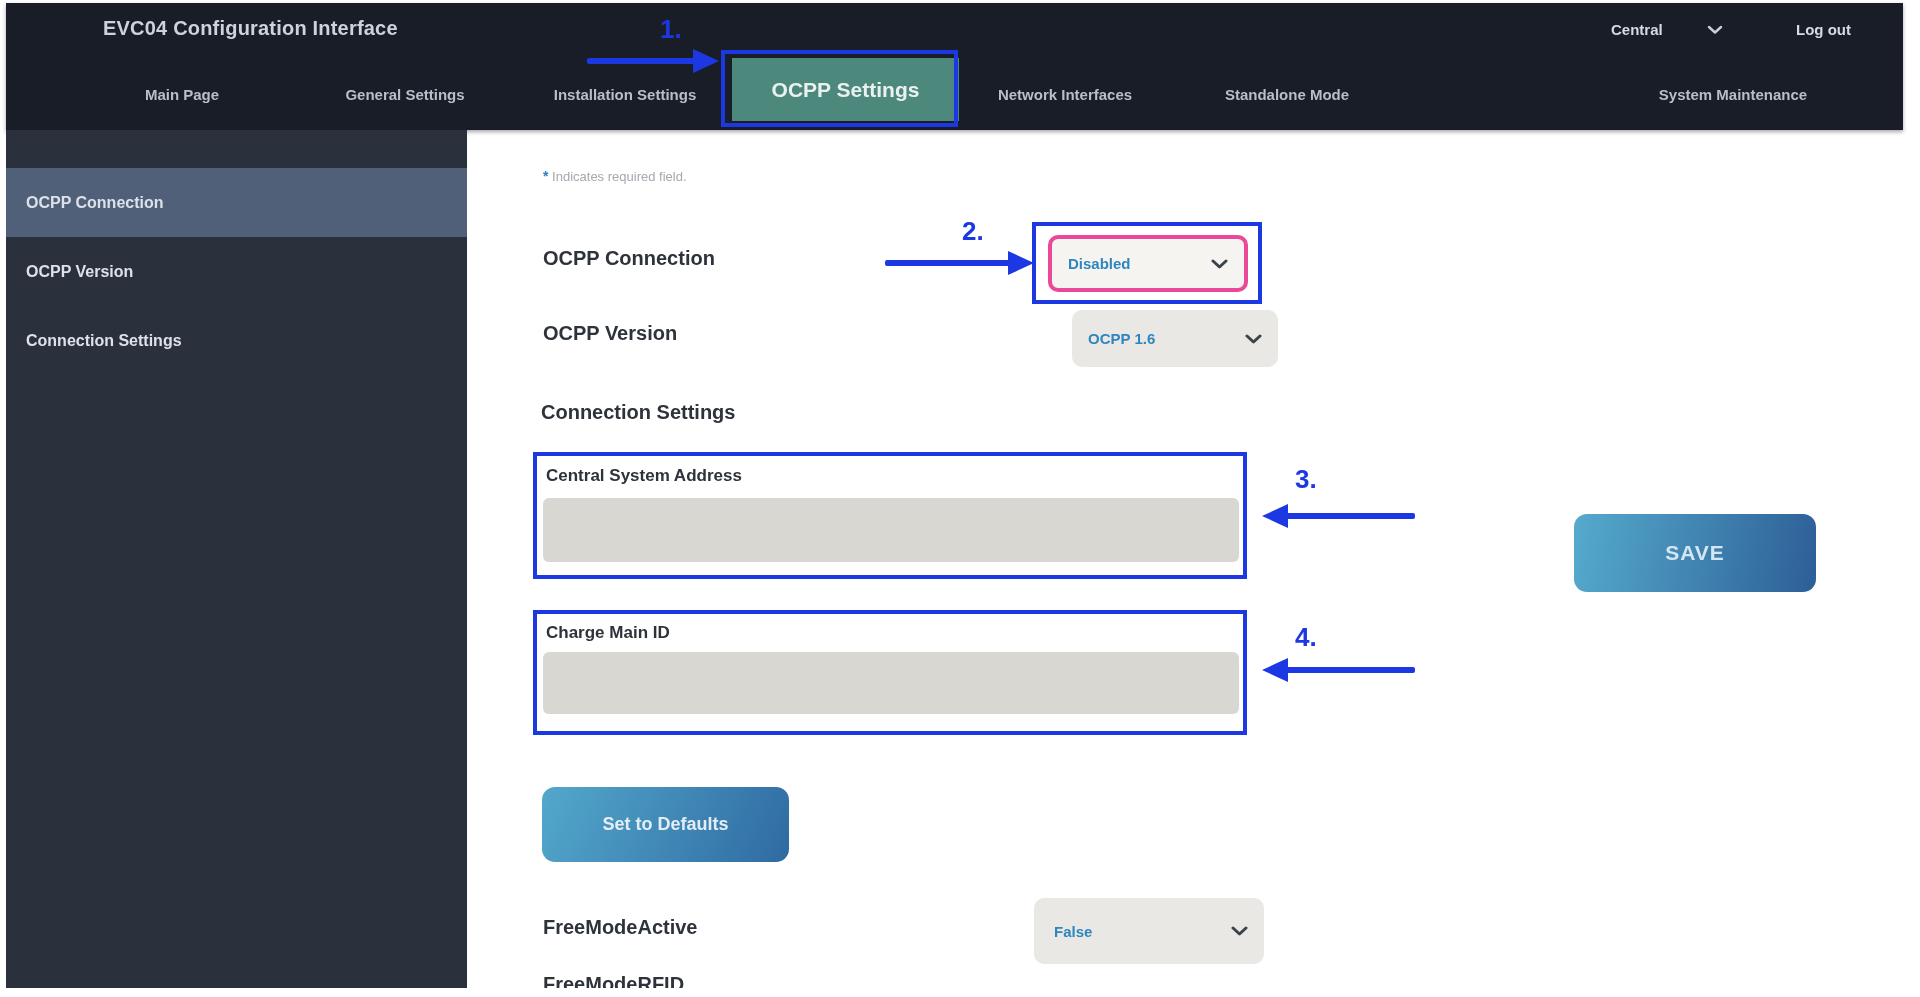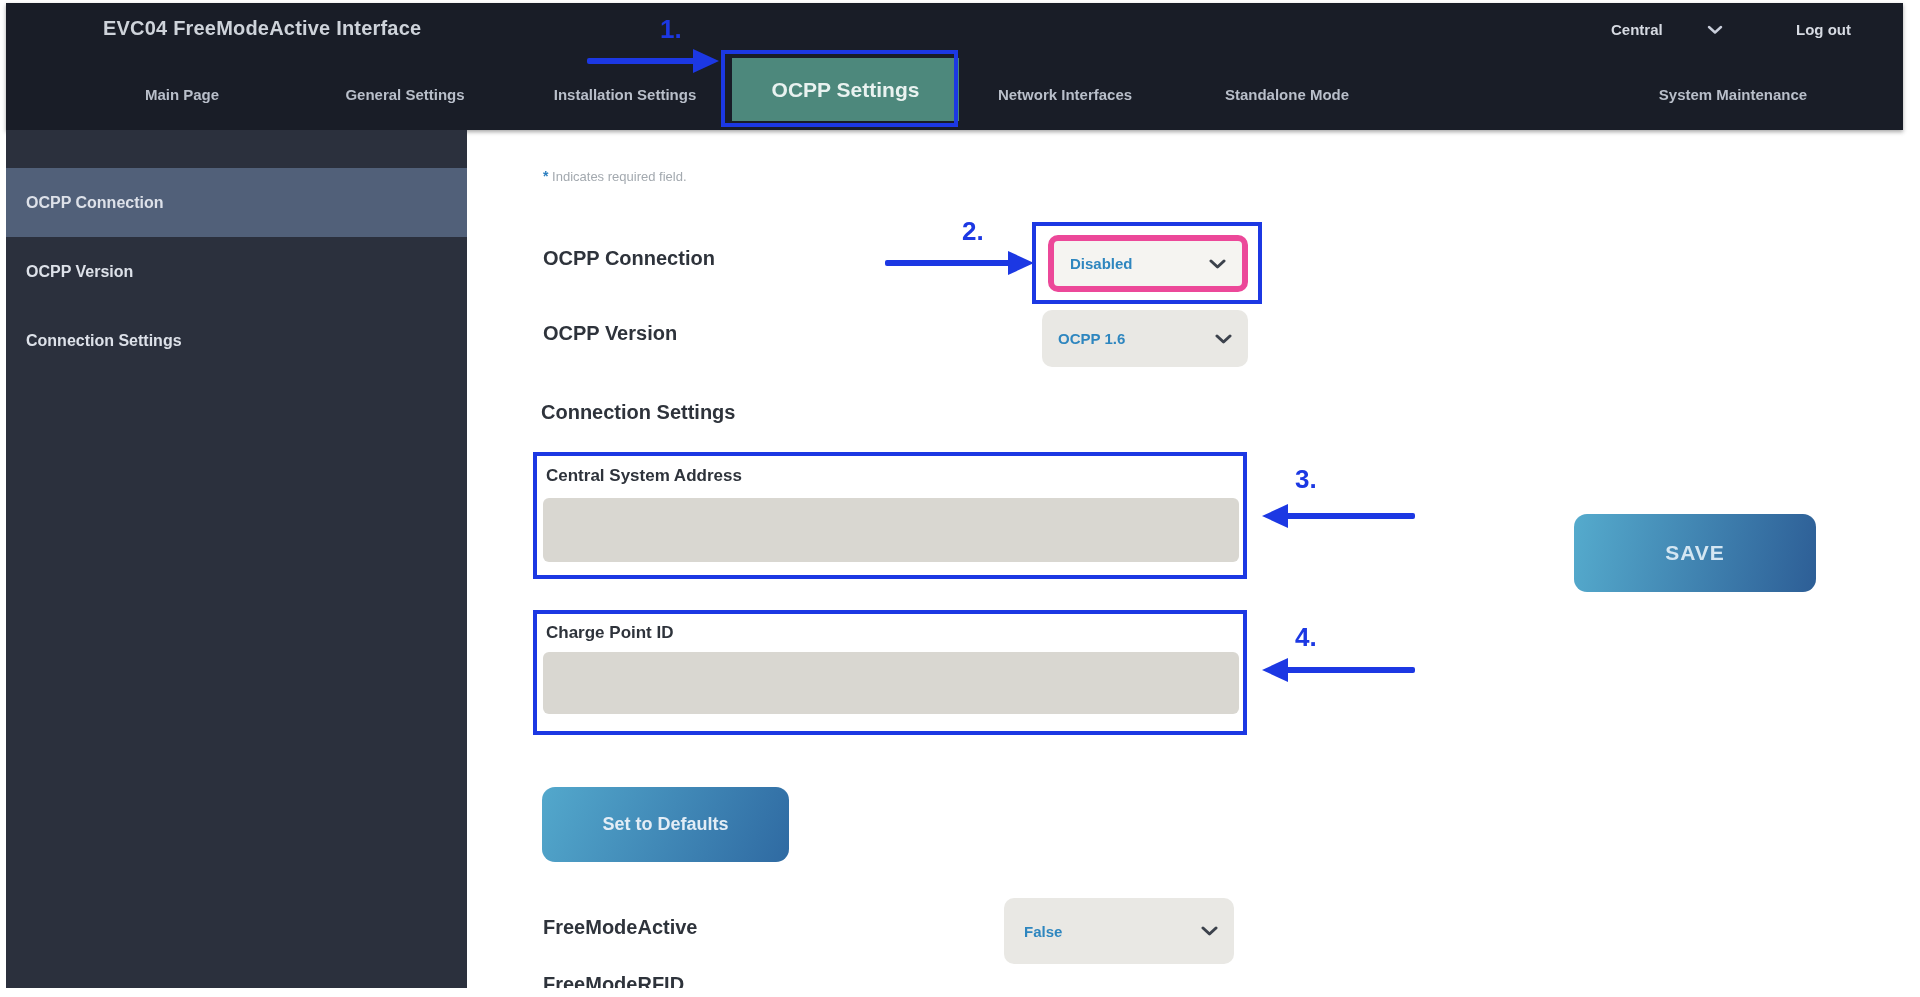--- a/index.html
+++ b/index.html
@@ -32,22 +32,22 @@
   
   .req-note { position:absolute; left:543px; top:168px; font-size:13px; color:#a3a9af; }
   .req-note .star { color:#2d7fc0; font-size:14px; font-weight:bold; }
   .field-label { position:absolute; font-size:20px; font-weight:bold; color:#2e333b; }
   .section-heading { position:absolute; left:541px; top:401px; font-size:20px; font-weight:bold; color:#2e333b; }
   .box-label { position:absolute; font-size:17px; font-weight:bold; color:#2e333b; }
 
   .select { position:absolute; display:flex; align-items:center; justify-content:space-between;
             padding:0 16px 0 16px; border-radius:10px; cursor:pointer; }
   .select .sel-val { color:#2e86bf; font-size:15px; font-weight:bold; }
-  .sel-white { background:#f5f4f1; border:6px solid #ec4899; }
-  .sel-gray  { background:#e9e8e4; }
+  .sel-white { background:#f5f4f1; border:4px solid #ec4899; }
+  .sel-gray  { background:#e9e8e4;margin-left:30px; }
 
   .text-input { position:absolute; background:#d9d7d1; border:none; border-radius:6px;
                 font-size:18px; color:#2e333b; padding:0 14px; outline:none; }
 
   .btn { position:absolute; border:none; border-radius:13px; cursor:pointer;
          display:flex; align-items:center; justify-content:center;
          font-family:"Liberation Sans", sans-serif; }
   .btn-save { left:1574px; top:506px; width:242px; height:78px;
               background:linear-gradient(100deg,#55abcd 0%,#2d5e96 100%);
               color:#d4e6f2; font-size:21px; font-weight:bold; letter-spacing:1px;margin-top:8px; }
@@ -68,21 +68,21 @@
 
   .bottom-mask { position:absolute; left:0; top:988px; width:1920px; height:9px; background:#ffffff; }
   .chev { flex:0 0 auto; }
 </style>
 </head>
 <body>
 
 <div class="screen">
 
   <div class="header">
-    <div class="app-title">EVC04 FreeModeActive Interface</div>
+    <div class="app-title">EVC04 Configuration Interface</div>
 
     <div class="lang">
       <span>Central</span>
       <svg class="chev" width="16" height="9" viewBox="0 0 16 9">
           <polyline points="2,2 8,7.5 14,2" fill="none" stroke="#c9cedb" stroke-width="2.4" stroke-linecap="round" stroke-linejoin="round"></polyline>
         </svg>
     </div>
     <div class="logout">Log out</div>
 
     <div class="tab" style="left:176px;">Main Page</div>
@@ -119,21 +119,21 @@
     <svg class="chev" width="17" height="10" viewBox="0 0 17 10">
         <polyline points="2,2 8.5,8 15,2" fill="none" stroke="#3c424c" stroke-width="3" stroke-linecap="round" stroke-linejoin="round"></polyline>
       </svg>
   </div>
 
   <div class="section-heading">Connection Settings</div>
 
   <div class="box-label" style="left:546px; top:466px;">Central System Address</div>
   <input class="text-input" style="left: 543px; top: 498px; width: 696px; height: 64px;" value="">
 
-  <div class="box-label" style="left:546px; top:623px;">Charge Point ID</div>
+  <div class="box-label" style="left:546px; top:623px;">Charge Main ID</div>
   <input class="text-input" style="left: 543px; top: 652px; width: 696px; height: 62px;" value="">
 
   <button class="btn btn-save">SAVE</button>
   <button class="btn btn-defaults">Set to Defaults</button>
 
   <div class="field-label" style="left:543px; top:916px;">FreeModeActive</div>
   <div class="select sel-gray" style="left:1004px; top:898px; width:230px; height:66px; padding-left:20px;">
     <span class="sel-val">False</span>
     <svg class="chev" width="17" height="10" viewBox="0 0 17 10">
         <polyline points="2,2 8.5,8 15,2" fill="none" stroke="#3c424c" stroke-width="3" stroke-linecap="round" stroke-linejoin="round"></polyline>

